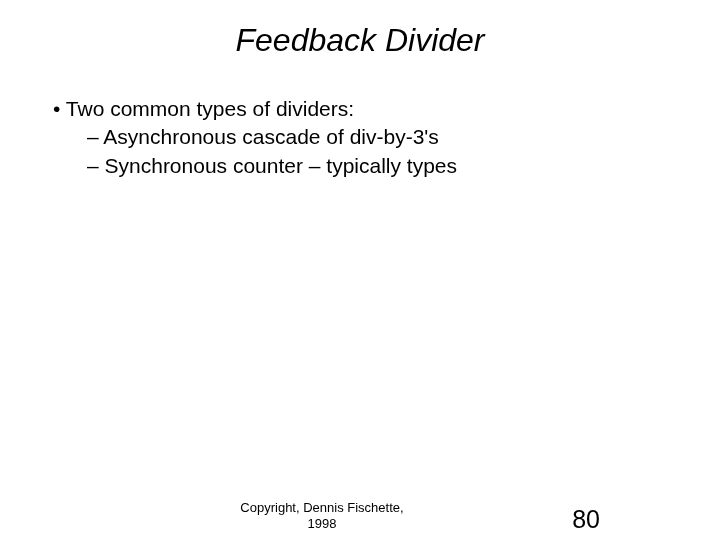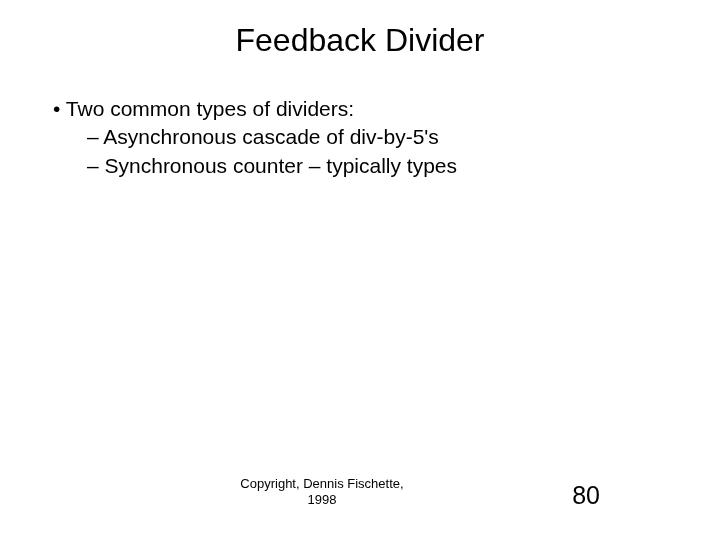--- a/index.html
+++ b/index.html
@@ -1,39 +1,39 @@
 <!DOCTYPE html>
 <html><head>
 <meta charset="utf-8">
 <style>
   * { margin: 0; padding: 0; box-sizing: border-box; }
   html, body { width: 720px; height: 540px; background: #fff; font-family: Verdana, Geneva, sans-serif; color: #000; }
   .slide { position: relative; width: 720px; height: 540px; }
-  .title { text-align: center; font-size: 32px; font-weight: 400; padding-top: 22px; }
+  .title { text-align: center; font-size: 32px; font-weight: 400; padding-top: 22px; font-style: italic; }
   .content { padding: 36px 36px 0 53px; font-size: 21px; line-height: 1.35; }
   .bullets { list-style: none; }
   .bullets > li::before { content: "• "; }
   .sub { list-style: none; padding-left: 34px; }
   .sub > li::before { content: "– "; }
-  .footer { position: absolute; bottom: 24px; left: 0; width: 644px; height: 40px; margin-top: 28px; }
+  .footer { position: absolute; bottom: 0; left: 0; width: 644px; height: 40px; margin-top: 28px; }
   .copyright { position: absolute; left: 50%; transform: translateX(-50%); text-align: center; font-size: 13px; line-height: 1.25; top: 0; width: 260px; }
   .pagenum { position: absolute; right: 44px; bottom: 6px; font-size: 25px; }
 </style>
 </head>
 <body>
 
 <div class="slide">
   <h1 class="title">Feedback Divider</h1>
 
   <div class="content">
     <ul class="bullets">
       <li>
         <span>Two common types of dividers:</span>
         <ul class="sub">
-          <li><span>Asynchronous cascade of div-by-5's</span></li>
+          <li><span>Asynchronous cascade of div-by-3's</span></li>
           <li><span>Synchronous counter – typically types</span></li>
         </ul>
       </li>
     </ul>
   </div>
 
   <div class="footer">
     <div class="copyright">
       <span>Copyright, Dennis Fischette,</span><br>
       <span>1998</span>

